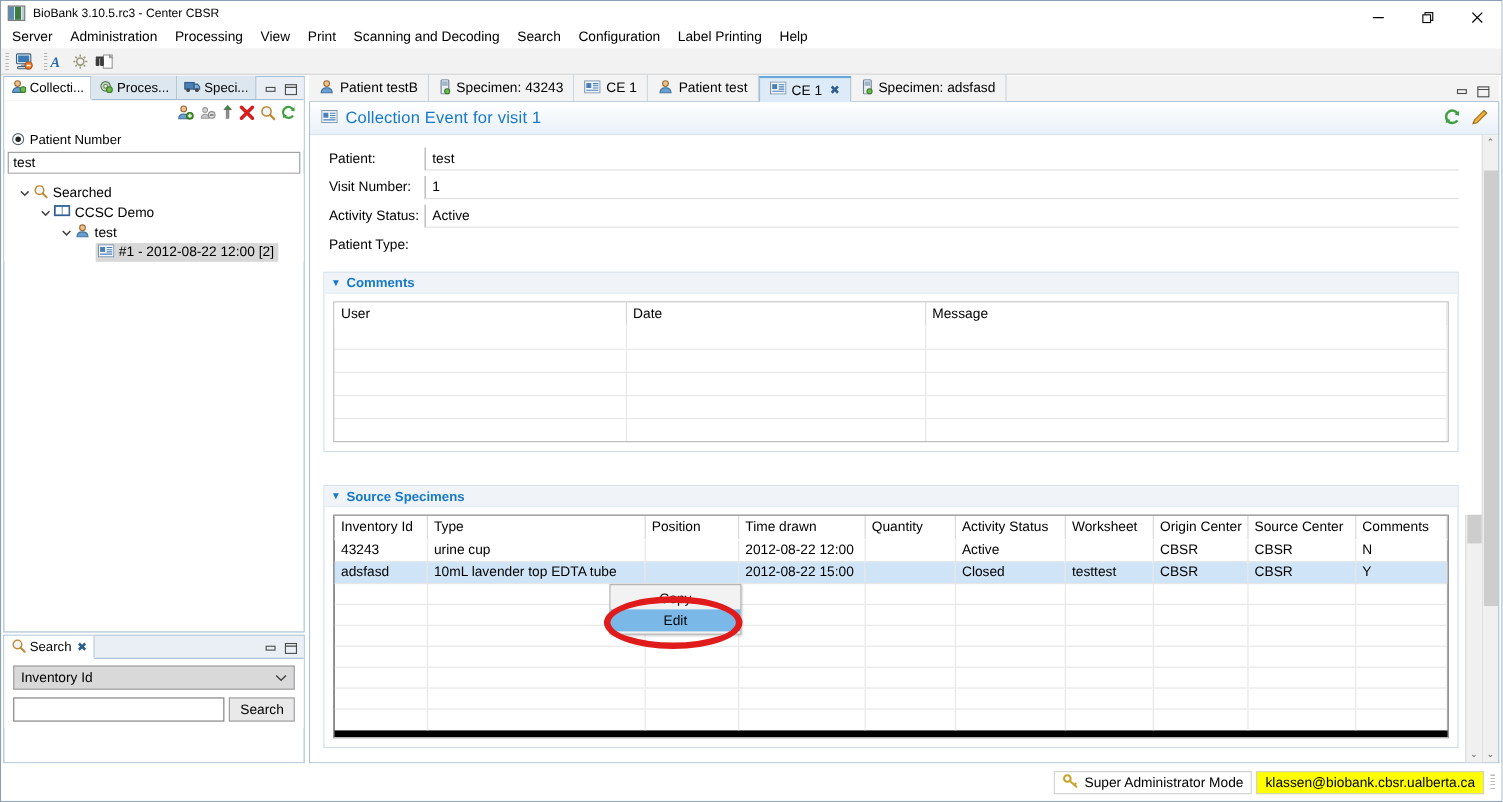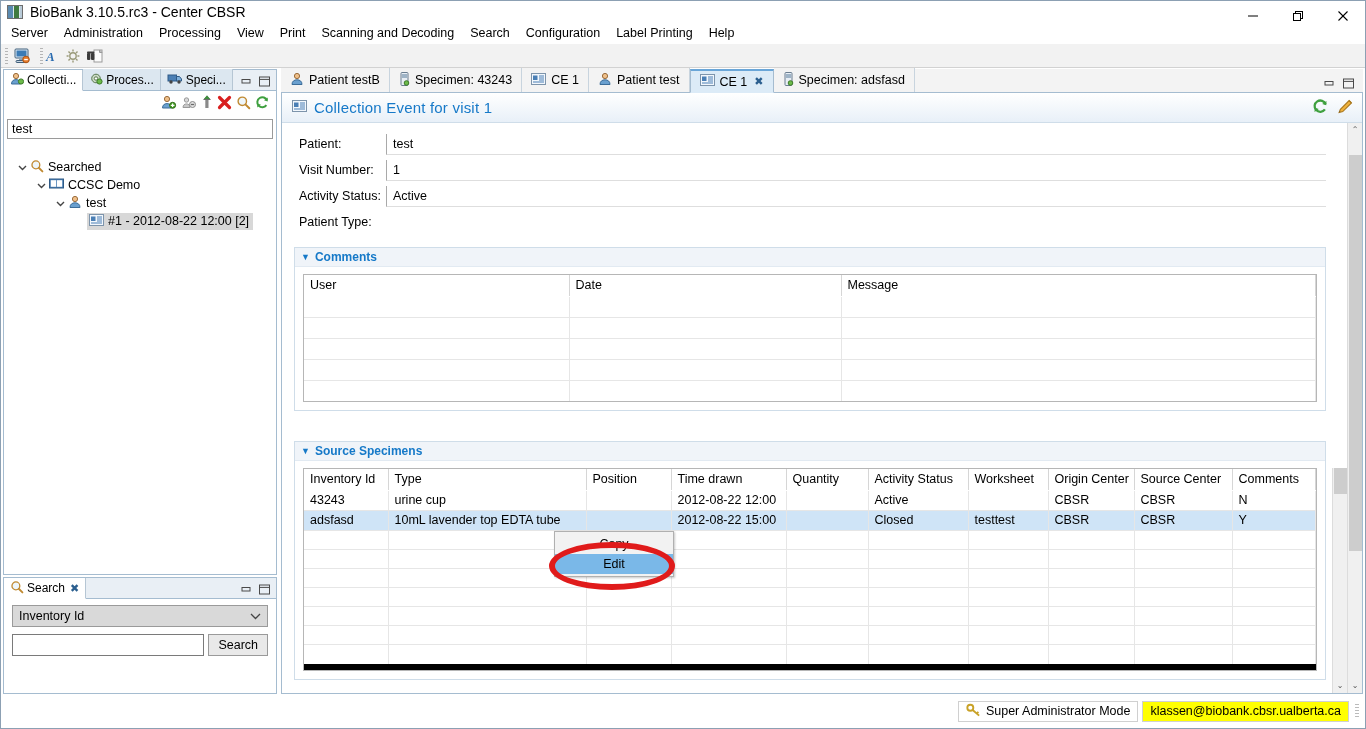--- a/index.html
+++ b/index.html
@@ -25,21 +25,21 @@
     position: absolute; left: 0; top: 0; width: 1364px; height: 22px;
     background: #ffffff;
     display: flex; align-items: center;
   }
   .title-icon {
     width: 16px; height: 14px; margin-left: 6px; margin-right: 7px;
     background: linear-gradient(to right, #5a8ab0 0 5px, #d9e6ee 5px 6px, #3f7a3f 6px 11px, #d9e6ee 11px 12px, #b9cbd8 12px 16px);
     border: 1px solid #6d6d6d;
   }
   .title-text {
-    font-size: 14px; color: #000; white-space: nowrap;
+    font-size: 11px; color: #000; white-space: nowrap;
   }
   .win-buttons {
     position: absolute; right: 0; top: 0; height: 30px; display: flex;
   }
   .win-btn {
     width: 45px; height: 30px; display: flex; align-items: center; justify-content: center;
     font-size: 13px; color: #000; line-height: 1;
   }
   .win-btn svg { display: block; }
 
@@ -404,24 +404,30 @@
         </span>
         <span>
           <svg width="15" height="15" viewBox="0 0 15 15">
             <path d="M12 5.5a5 5 0 1 0-.6 4.6" fill="none" stroke="#3fa03f" stroke-width="2"></path>
             <path d="M12.8 2.6 L12.6 6.4 L9 5.2 Z" fill="#3fa03f"></path>
             <path d="M2.2 12.4 L2.4 8.6 L6 9.8 Z" fill="#3fa03f"></path>
           </svg>
         </span>
       </div>
 
+      <div class="radio-row">
+        <span class="radio-dot">
+            <i></i>
+          </span>
+        <span>Patient Number</span>
+      </div>
       <div class="pn-input">test</div>
 
       <div class="tree">
-        <div class="tnode" style="padding-left:10px;margin-top:11px;">
+        <div class="tnode" style="padding-left:10px;">
           <span class="twist">
             <svg width="9" height="9" viewBox="0 0 9 9">
                 <path d="M1 3 L4.5 6.5 L8 3" fill="none" stroke="#444" stroke-width="1.4"></path>
               </svg>
           </span>
           <span>
             <svg width="14" height="14" viewBox="0 0 15 15">
               <circle cx="6.3" cy="6.3" r="4.2" fill="#eef6fb" stroke="#c08a32" stroke-width="1.4"></circle>
               <line x1="9.4" y1="9.4" x2="13.3" y2="13.3" stroke="#c08a32" stroke-width="2" stroke-linecap="round"></line>
             </svg>

